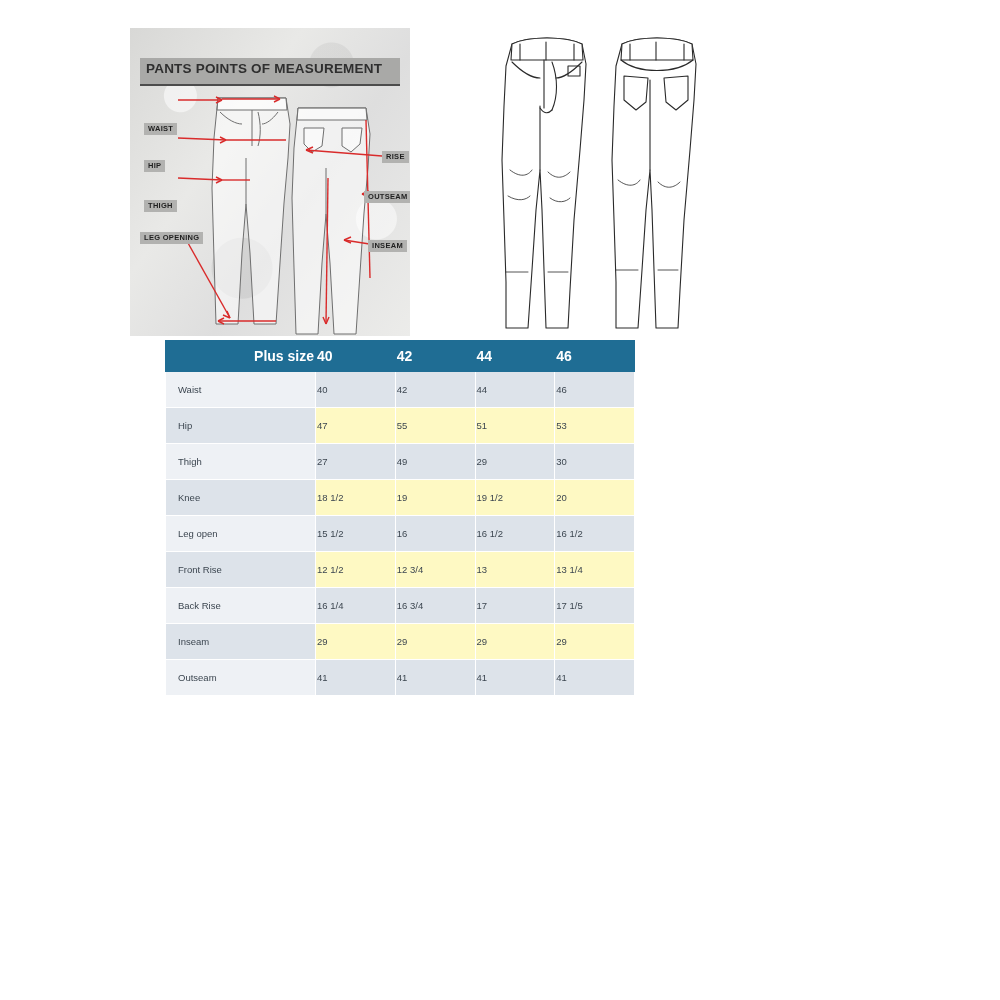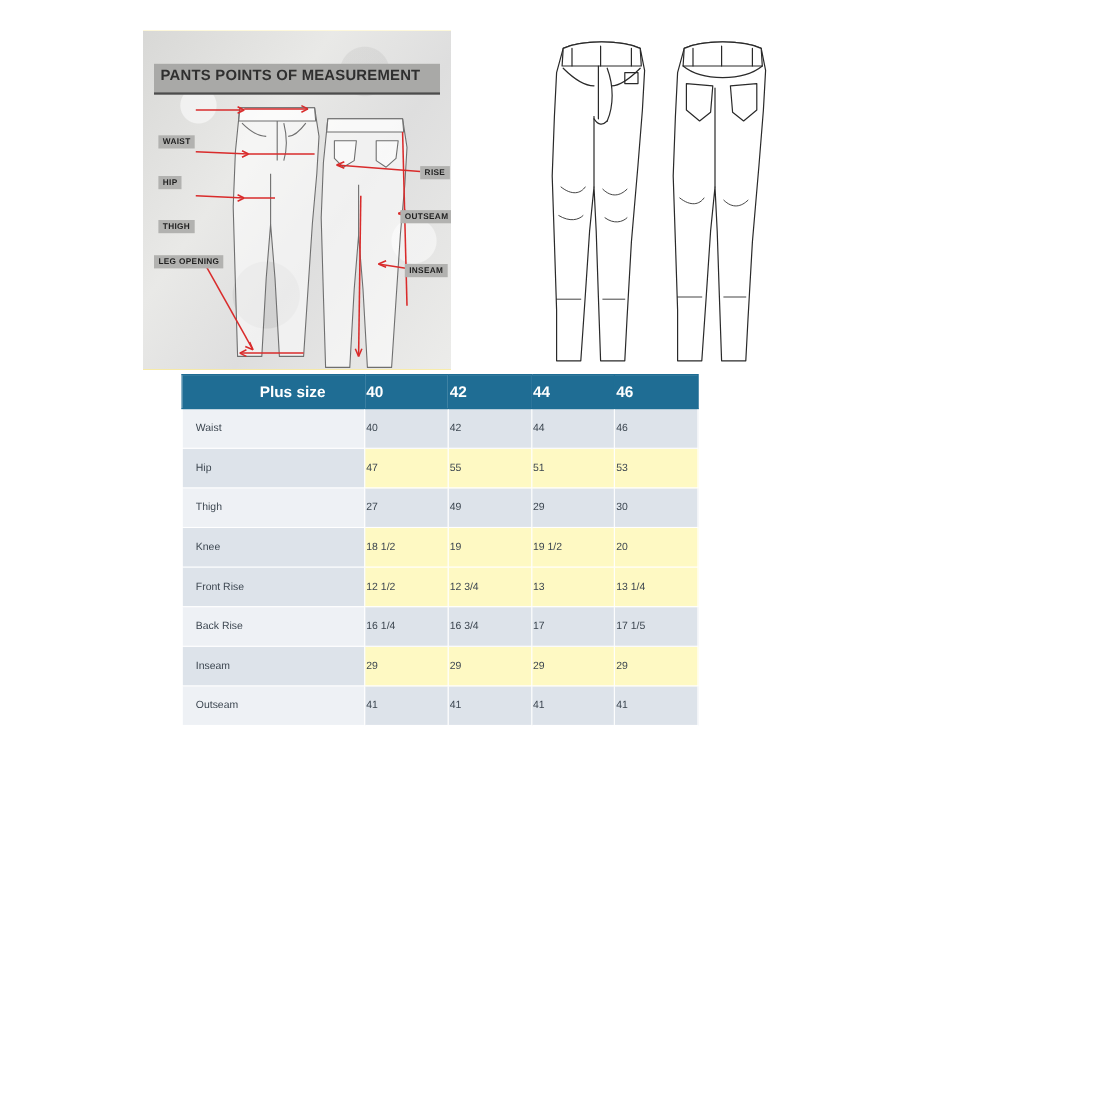--- a/index.html
+++ b/index.html
@@ -115,22 +115,22 @@
   }
   table.size-table thead th {
     background: #1f6d94;
     color: #ffffff;
     font-size: 14px;
     font-weight: bold;
     height: 28px;
     border: 1px solid #1f6d94;
   }
   table.size-table thead th.hdr-label {
-    text-align: center;
-    padding-left: 36px;
+    text-align: right;
+    padding-left: 20px;
     width: 128px;
   }
   table.size-table tbody td.row-label {
     text-align: left;
     padding-left: 12px;
     width: 128px;
     font-size: 9.5px;
   }
   
   tbody tr.odd td.row-label { background: #eef1f5; }
@@ -292,20 +292,27 @@
         <td class="val">29</td>
         <td class="val">30</td>
       </tr>
       <tr class="even">
         <td class="row-label">Knee</td>
         <td class="val">18 1/2</td>
         <td class="val">19</td>
         <td class="val">19 1/2</td>
         <td class="val">20</td>
       </tr>
+      <tr class="odd">
+        <td class="row-label">Leg open</td>
+        <td class="val">15 1/2</td>
+        <td class="val">16</td>
+        <td class="val">16 1/2</td>
+        <td class="val">16 1/2</td>
+      </tr>
       <tr class="even">
         <td class="row-label">Front Rise</td>
         <td class="val">12 1/2</td>
         <td class="val">12 3/4</td>
         <td class="val">13</td>
         <td class="val">13 1/4</td>
       </tr>
       <tr class="odd">
         <td class="row-label">Back Rise</td>
         <td class="val">16 1/4</td>

